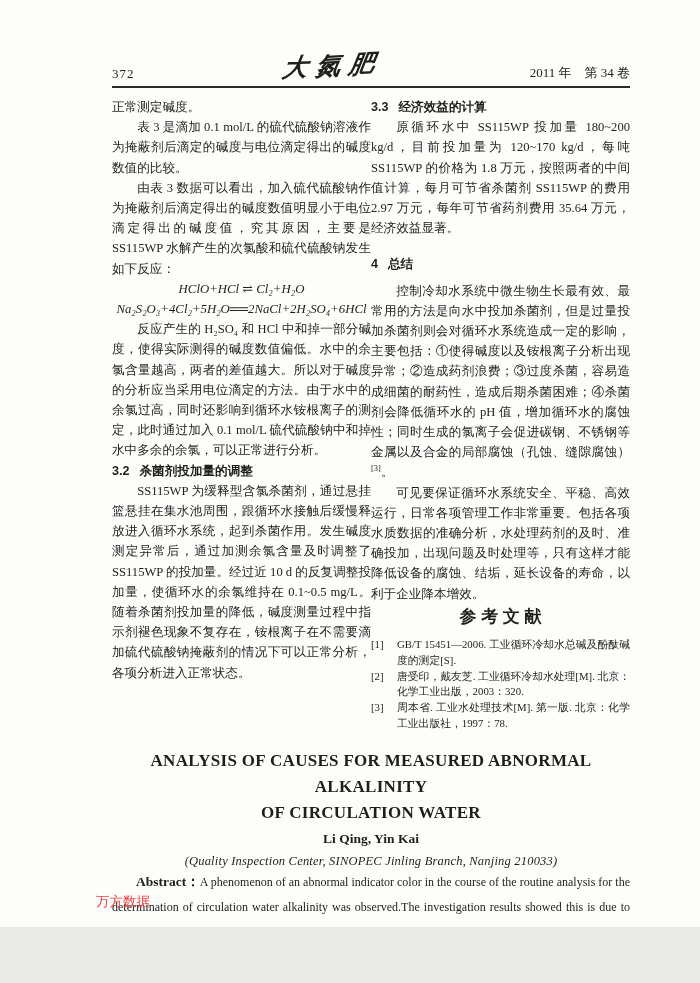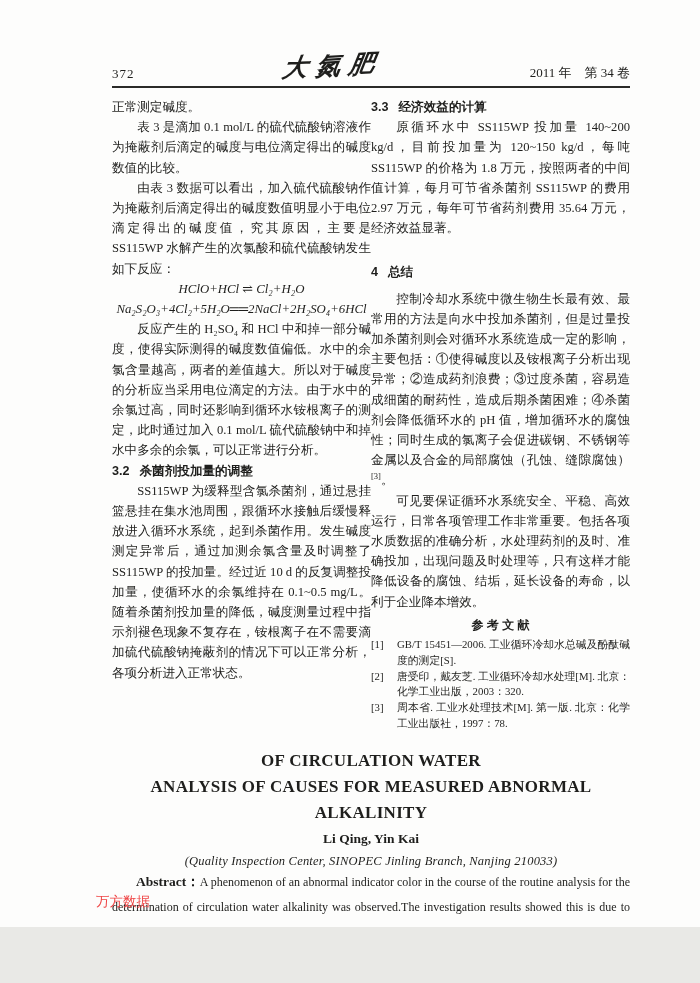--- a/index.html
+++ b/index.html
@@ -24,26 +24,26 @@
   
   .columns { display:flex; gap:0; margin-top:9px; }
   .col { width:271px; font-size:12.6px; line-height:20.2px; text-align:justify; }
   p { margin:0; }
   .indent { text-indent:2em; }
   .sec-heading {
     font-weight:bold; font-family:"Liberation Sans","DejaVu Sans",sans-serif;
     font-size:12.6px;
   }
   .sec-heading .num { margin-right:10px; }
-  .sec-heading.spaced { margin-top:24px; margin-bottom:6px; }
+  .sec-heading.spaced { margin-top:16px; margin-bottom:6px; }
   .equation { text-align:center; text-indent:0; font-size:12.8px;font-style:italic; }
   .sup { font-size:8.5px; vertical-align:super; line-height:0; }
 
   .refs-heading {
-    text-align:center; font-weight:bold; font-size:12px; margin:3px 0 2px 0;
+    text-align:center; font-weight:bold; font-size:17px; margin:3px 0 10px 0;
     font-family:"Liberation Sans","DejaVu Sans",sans-serif;
   }
   .references { font-size:10.8px; line-height:15.8px; }
   .ref-item { display:flex; }
   .ref-label { flex:none; width:26px; }
   .ref-text { flex:1; text-align:justify; }
 
   
   .english { margin-top:16px; text-align:center; }
   .en-title { font-size:17px; font-weight:bold; line-height:26px; letter-spacing:0.3px; }
@@ -79,21 +79,21 @@
       <p class="indent">由表 3 数据可以看出，加入硫代硫酸钠作为掩蔽剂后滴定得出的碱度数值明显小于电位滴定得出的碱度值，究其原因，主要是 SS115WP 水解产生的次氯酸和硫代硫酸钠发生如下反应：</p>
       <p class="equation">HClO+HCl ⇌ Cl₂+H₂O</p>
       <p class="equation">Na₂S₂O₃+4Cl₂+5H₂O══2NaCl+2H₂SO₄+6HCl</p>
       <p class="indent">反应产生的 H₂SO₄ 和 HCl 中和掉一部分碱度，使得实际测得的碱度数值偏低。水中的余氯含量越高，两者的差值越大。所以对于碱度的分析应当采用电位滴定的方法。由于水中的余氯过高，同时还影响到循环水铵根离子的测定，此时通过加入 0.1 mol/L 硫代硫酸钠中和掉水中多余的余氯，可以正常进行分析。</p>
       <p class="sec-heading"><span class="num">3.2</span><span>杀菌剂投加量的调整</span></p>
       <p class="indent">SS115WP 为缓释型含氯杀菌剂，通过悬挂篮悬挂在集水池周围，跟循环水接触后缓慢释放进入循环水系统，起到杀菌作用。发生碱度测定异常后，通过加测余氯含量及时调整了 SS115WP 的投加量。经过近 10 d 的反复调整投加量，使循环水的余氯维持在 0.1~0.5 mg/L。随着杀菌剂投加量的降低，碱度测量过程中指示剂褪色现象不复存在，铵根离子在不需要滴加硫代硫酸钠掩蔽剂的情况下可以正常分析，各项分析进入正常状态。</p>
     </div>
 
     <div class="col">
       <p class="sec-heading"><span class="num">3.3</span><span>经济效益的计算</span></p>
-      <p class="indent">原循环水中 SS115WP 投加量 140~200 kg/d，目前投加量为 120~150 kg/d，每吨 SS115WP 的价格为 1.8 万元，按照两者的中间值计算，每月可节省杀菌剂 SS115WP 的费用 2.97 万元，每年可节省药剂费用 35.64 万元，经济效益显著。</p>
+      <p class="indent">原循环水中 SS115WP 投加量 180~200 kg/d，目前投加量为 120~170 kg/d，每吨 SS115WP 的价格为 1.8 万元，按照两者的中间值计算，每月可节省杀菌剂 SS115WP 的费用 2.97 万元，每年可节省药剂费用 35.64 万元，经济效益显著。</p>
       <p class="sec-heading spaced"><span class="num">4</span><span>总结</span></p>
       <p class="indent"><span>控制冷却水系统中微生物生长最有效、最常用的方法是向水中投加杀菌剂，但是过量投加杀菌剂则会对循环水系统造成一定的影响，主要包括：①使得碱度以及铵根离子分析出现异常；②造成药剂浪费；③过度杀菌，容易造成细菌的耐药性，造成后期杀菌困难；④杀菌剂会降低循环水的 pH 值，增加循环水的腐蚀性；同时生成的氯离子会促进碳钢、不锈钢等金属以及合金的局部腐蚀（孔蚀、缝隙腐蚀）</span><span class="sup">[3]</span><span>。</span></p>
       <p class="indent">可见要保证循环水系统安全、平稳、高效运行，日常各项管理工作非常重要。包括各项水质数据的准确分析，水处理药剂的及时、准确投加，出现问题及时处理等，只有这样才能降低设备的腐蚀、结垢，延长设备的寿命，以利于企业降本增效。</p>
       <p class="refs-heading">参 考 文 献</p>
       <div class="references">
         <div class="ref-item">
           <span class="ref-label">[1]</span>
           <span class="ref-text">GB/T 15451—2006. 工业循环冷却水总碱及酚酞碱度的测定[S].</span>
         </div>
         <div class="ref-item">
@@ -103,22 +103,22 @@
         <div class="ref-item">
           <span class="ref-label">[3]</span>
           <span class="ref-text">周本省. 工业水处理技术[M]. 第一版. 北京：化学工业出版社，1997：78.</span>
         </div>
       </div>
     </div>
   </div>
 
   <div class="english">
     <div class="en-title">
+      <div>ANALYSIS OF CAUSES FOR MEASURED ABNORMAL ALKALINITY</div>
       <div>OF CIRCULATION WATER</div>
-      <div>ANALYSIS OF CAUSES FOR MEASURED ABNORMAL ALKALINITY</div>
     </div>
     <div class="en-authors">Li Qing, Yin Kai</div>
     <div class="en-affil">(Quality Inspection Center, SINOPEC Jinling Branch, Nanjing  210033)</div>
     <p class="abstract"><span class="abstract-label">Abstract：</span><span>A phenomenon of an abnormal indicator color in the course of the routine analysis for the determination of  circulation water alkalinity was observed.The investigation results showed this is due to an excessive addition of oxidizing bactericide SS115WP which will cause not only higher cost,but also the corrosion of circulation water system, and the problem was solved after the adjustment of addition of  oxidizing bactericide.</span></p>
     <p class="keyword"><span class="keyword-label">Key word：</span><span>circulation water;alkalinity;antiseptic;indicator</span></p>
   </div>
 
   <svg class="wavy" width="555" height="9" viewBox="0 0 555 9">
     <path d="M0 7q3 -6 6 0q3 -6 6 0q3 -6 6 0q3 -6 6 0q3 -6 6 0q3 -6 6 0q3 -6 6 0q3 -6 6 0q3 -6 6 0q3 -6 6 0q3 -6 6 0q3 -6 6 0q3 -6 6 0q3 -6 6 0q3 -6 6 0q3 -6 6 0q3 -6 6 0q3 -6 6 0q3 -6 6 0q3 -6 6 0q3 -6 6 0q3 -6 6 0q3 -6 6 0q3 -6 6 0q3 -6 6 0q3 -6 6 0q3 -6 6 0q3 -6 6 0q3 -6 6 0q3 -6 6 0q3 -6 6 0q3 -6 6 0q3 -6 6 0q3 -6 6 0q3 -6 6 0q3 -6 6 0q3 -6 6 0q3 -6 6 0q3 -6 6 0q3 -6 6 0q3 -6 6 0q3 -6 6 0q3 -6 6 0q3 -6 6 0q3 -6 6 0q3 -6 6 0q3 -6 6 0q3 -6 6 0q3 -6 6 0q3 -6 6 0q3 -6 6 0q3 -6 6 0q3 -6 6 0q3 -6 6 0q3 -6 6 0q3 -6 6 0q3 -6 6 0q3 -6 6 0q3 -6 6 0q3 -6 6 0q3 -6 6 0q3 -6 6 0q3 -6 6 0q3 -6 6 0q3 -6 6 0q3 -6 6 0q3 -6 6 0q3 -6 6 0q3 -6 6 0q3 -6 6 0q3 -6 6 0q3 -6 6 0q3 -6 6 0q3 -6 6 0q3 -6 6 0q3 -6 6 0q3 -6 6 0q3 -6 6 0q3 -6 6 0q3 -6 6 0q3 -6 6 0q3 -6 6 0q3 -6 6 0q3 -6 6 0q3 -6 6 0q3 -6 6 0q3 -6 6 0q3 -6 6 0q3 -6 6 0q3 -6 6 0q3 -6 6 0q3 -6 6 0q3 -6 6 0" fill="none" stroke="#2a2a28" stroke-width="1.1"></path>
   </svg>

